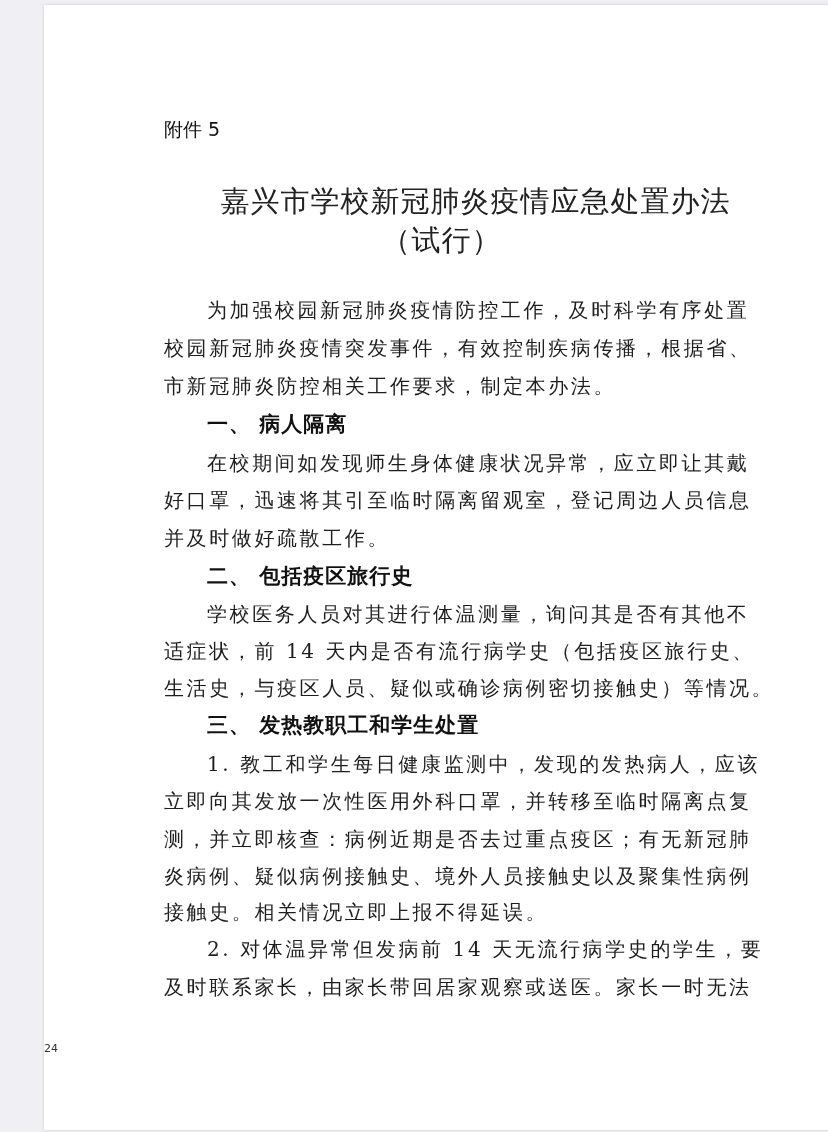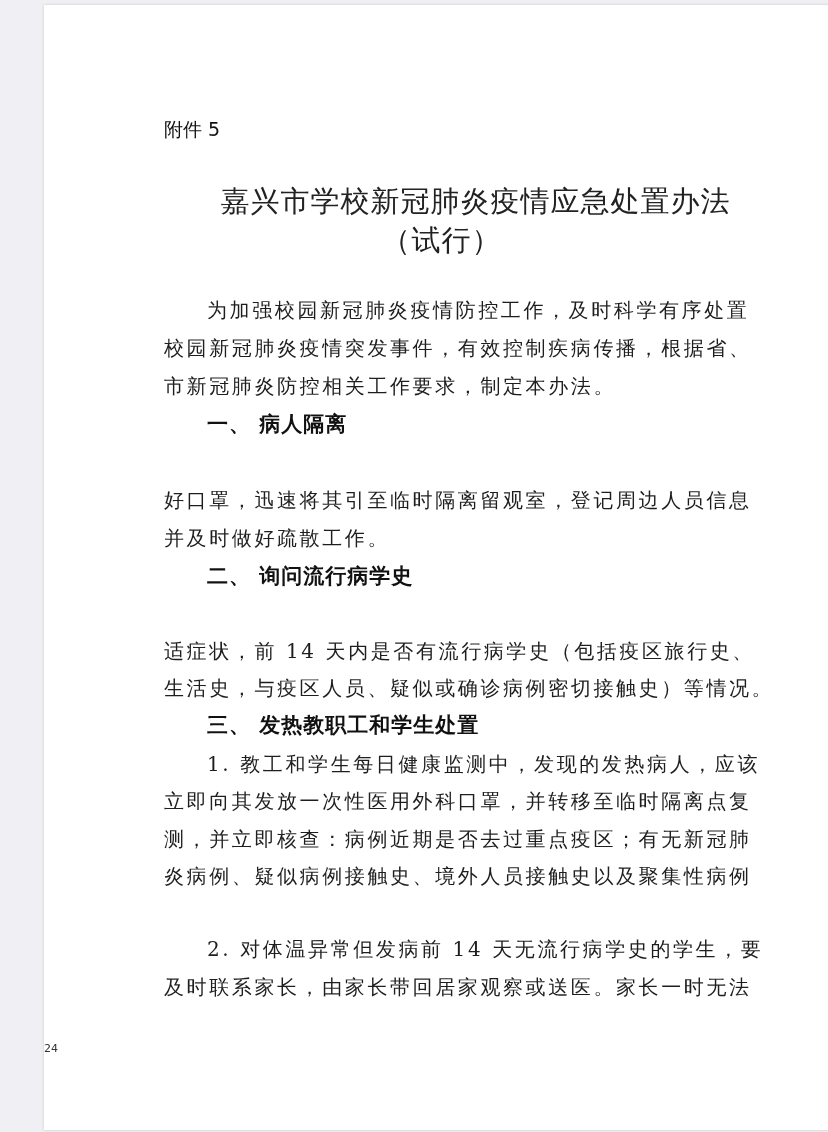--- a/index.html
+++ b/index.html
@@ -73,29 +73,32 @@
   <div class="attach">附件 5</div>
 
   <div class="title t1">嘉兴市学校新冠肺炎疫情应急处置办法</div>
   <div class="title t2">（试行）</div>
 
   <div class="line indent" style="top:292px">为加强校园新冠肺炎疫情防控工作，及时科学有序处置</div>
   <div class="line" style="top:330px">校园新冠肺炎疫情突发事件，有效控制疾病传播，根据省、</div>
   <div class="line" style="top:368px">市新冠肺炎防控相关工作要求，制定本办法。</div>
 
   <div class="heading" style="top:406px">一、 病人隔离</div>
+  <div class="line indent" style="top:445px">在校期间如发现师生身体健康状况异常，应立即让其戴</div>
   <div class="line" style="top:482px">好口罩，迅速将其引至临时隔离留观室，登记周边人员信息</div>
   <div class="line" style="top:520px">并及时做好疏散工作。</div>
 
-  <div class="heading" style="top:558px">二、 询问流行病学史</div>
+  <div class="heading" style="top:558px">二、 包括疫区旅行史</div>
+  <div class="line indent" style="top:596px">学校医务人员对其进行体温测量，询问其是否有其他不</div>
   <div class="line" style="top:633px">适症状，前 14 天内是否有流行病学史（包括疫区旅行史、</div>
   <div class="line" style="top:670px">生活史，与疫区人员、疑似或确诊病例密切接触史）等情况。</div>
 
   <div class="heading" style="top:707px">三、 发热教职工和学生处置</div>
   <div class="line indent" style="top:746px">1. 教工和学生每日健康监测中，发现的发热病人，应该</div>
   <div class="line" style="top:783px">立即向其发放一次性医用外科口罩，并转移至临时隔离点复</div>
   <div class="line" style="top:821px">测，并立即核查：病例近期是否去过重点疫区；有无新冠肺</div>
   <div class="line" style="top:858px">炎病例、疑似病例接触史、境外人员接触史以及聚集性病例</div>
+  <div class="line" style="top:894px">接触史。相关情况立即上报不得延误。</div>
   <div class="line indent" style="top:931px">2. 对体温异常但发病前 14 天无流行病学史的学生，要</div>
   <div class="line" style="top:969px">及时联系家长，由家长带回居家观察或送医。家长一时无法</div>
 
   <div class="pagenum">24</div>
 </div>
 
 </body></html>

